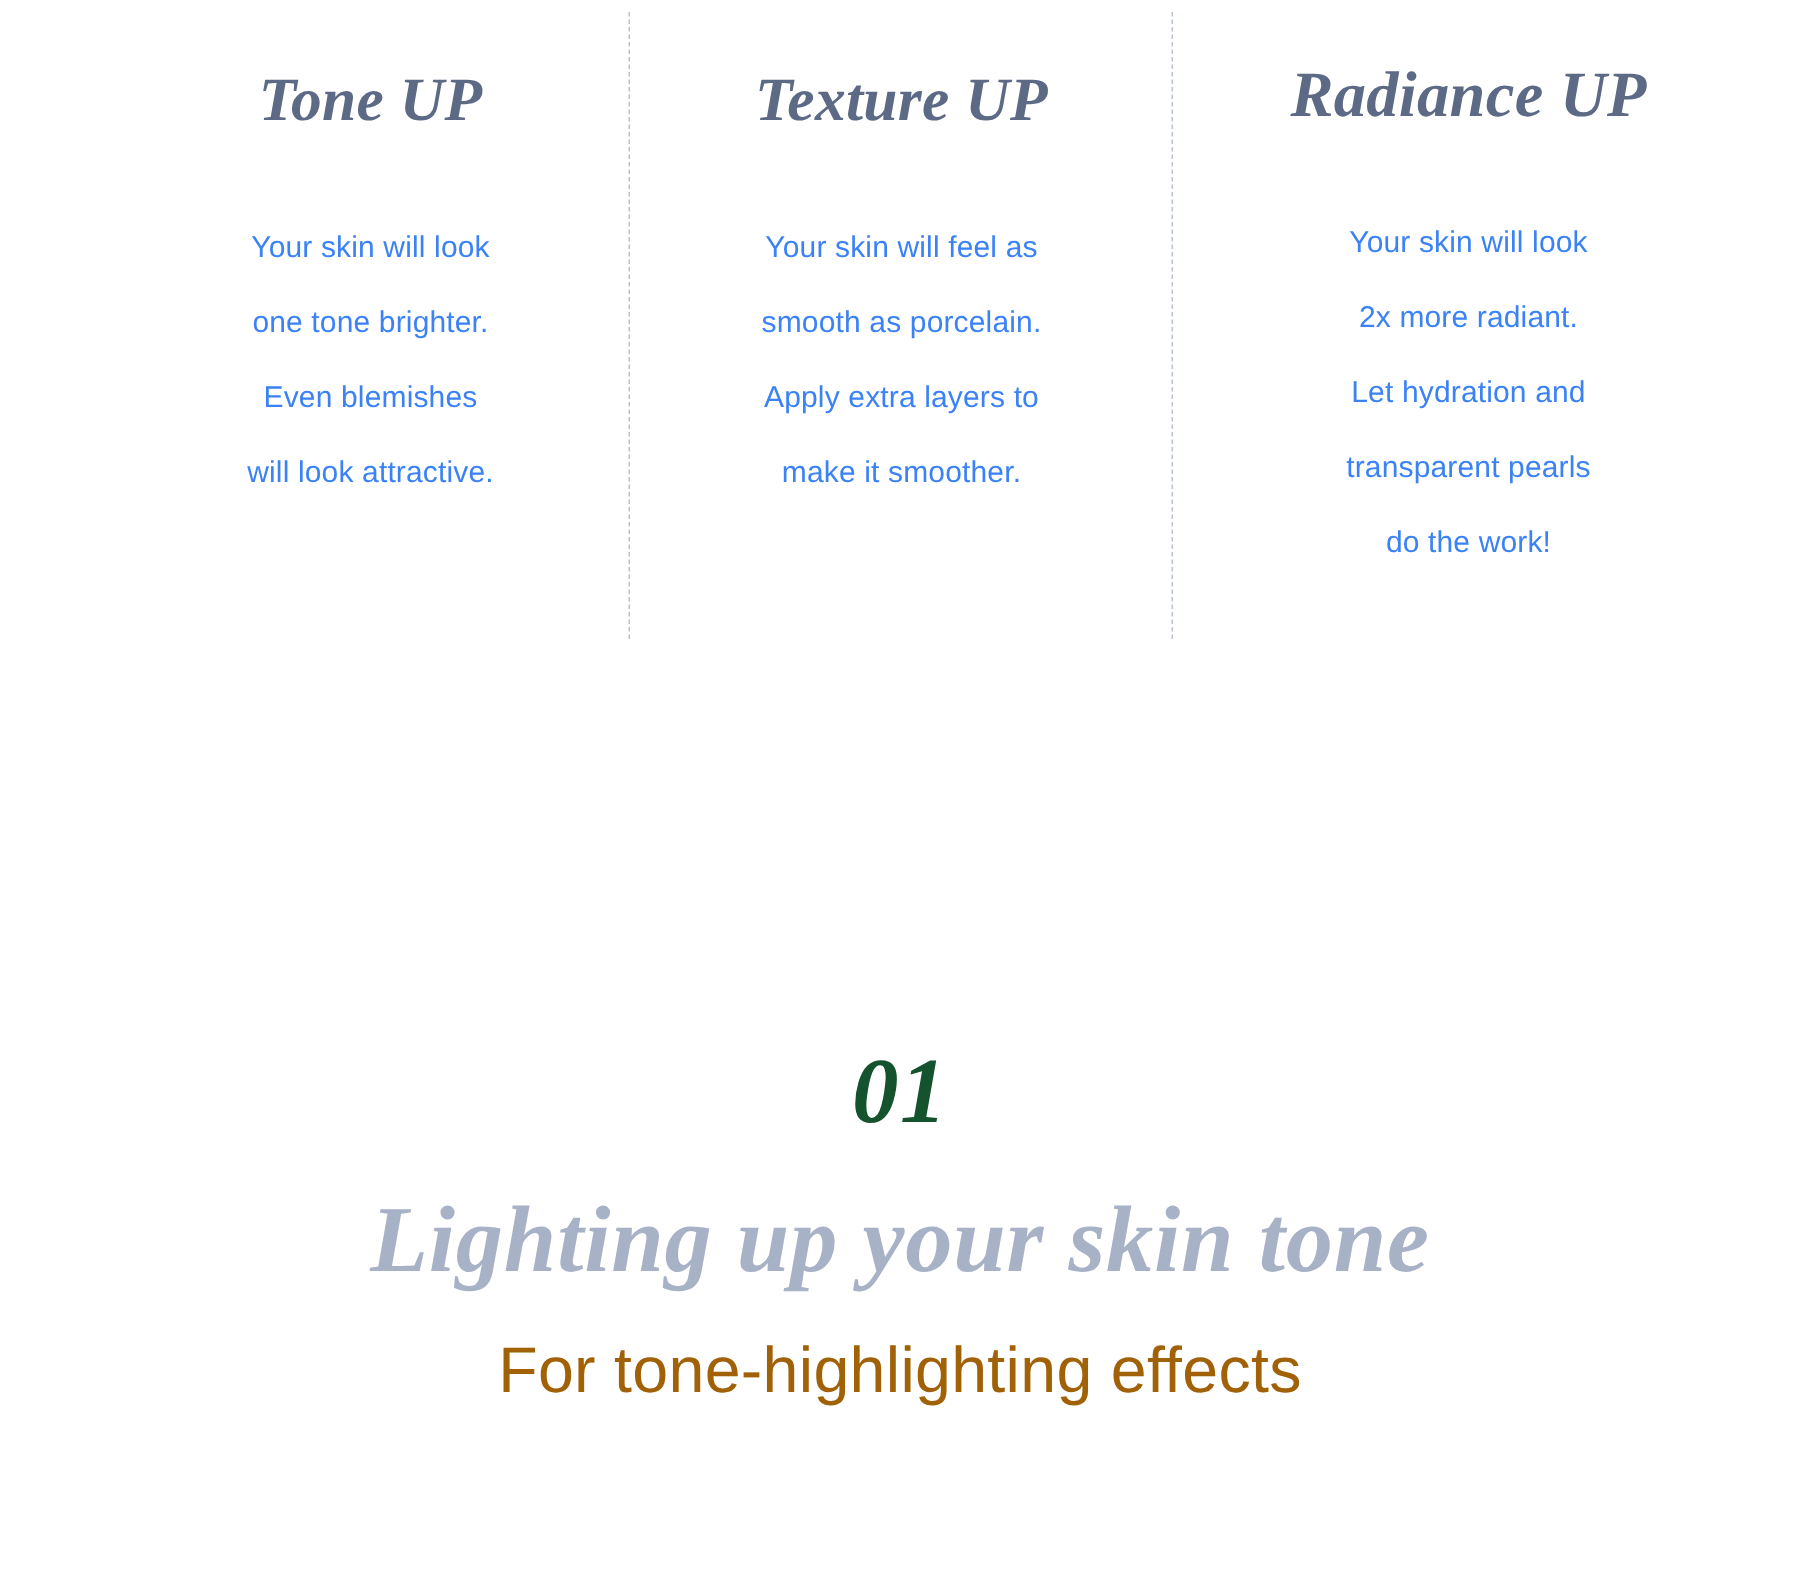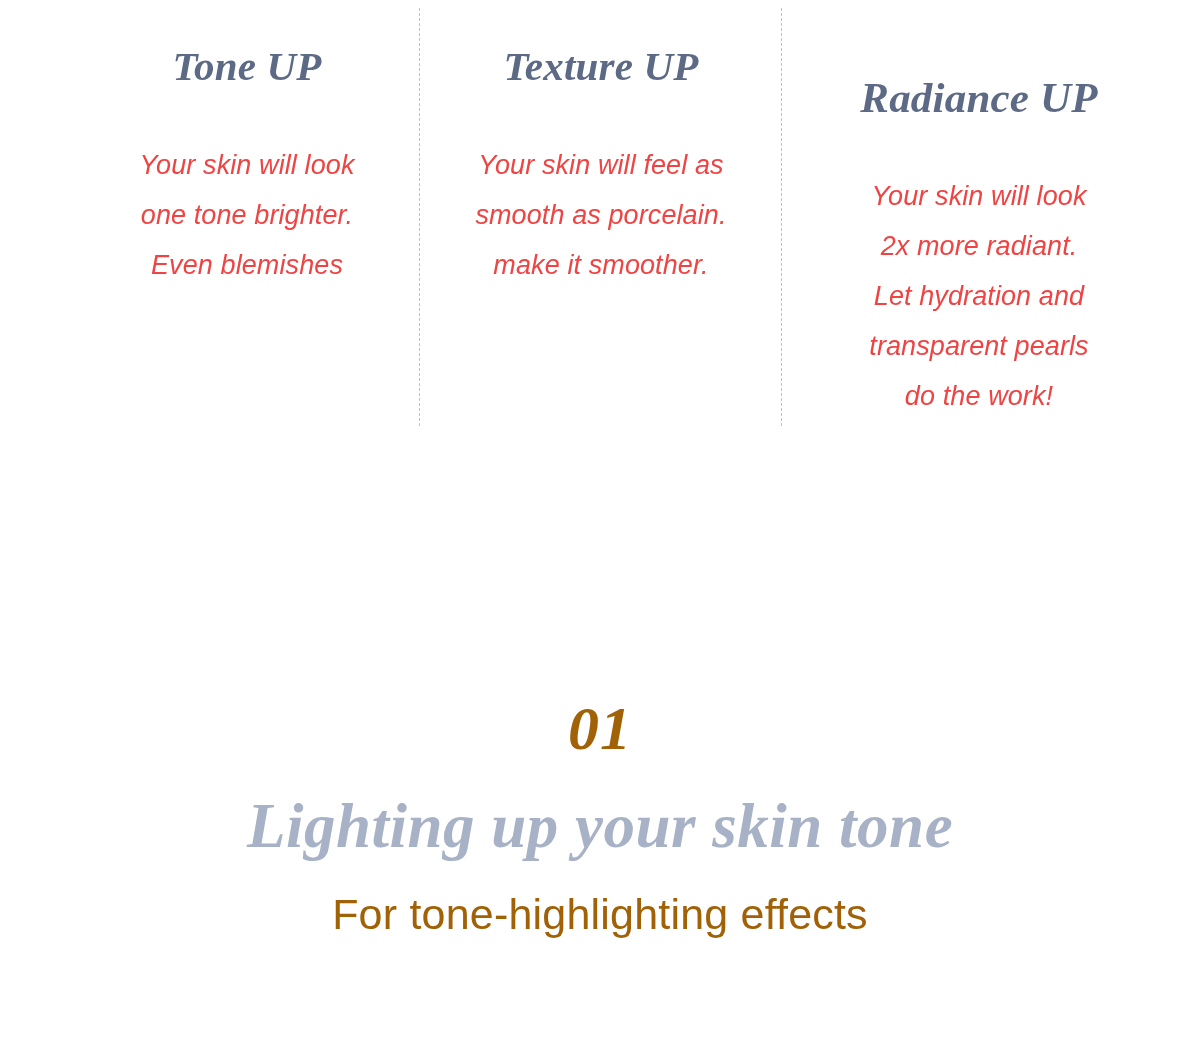--- a/index.html
+++ b/index.html
@@ -50,34 +50,32 @@
     font-style: italic;
     font-weight: 700;
     font-size: 41px;
     line-height: 1;
     letter-spacing: 0.2px;
     color: #5d6a85;
   }
   #benefit-col-1 .benefit-heading { padding-top: 46px; }
   #benefit-col-2 .benefit-heading { padding-top: 46px; }
   #benefit-col-3 .benefit-heading {
-    padding-top: 32px;
+    padding-top: 42px;
     font-size: 43px;
-    margin-top: 44px;
   }
 
   .benefit-body {
     margin: 0;
     font-family: "Liberation Sans", sans-serif;
     font-weight: 300;
-    font-size: 27px;
+    font-size: 20px;
     line-height: 50px;
-    color: #ef4444;
+    color: #3b82f6;
     letter-spacing: 0.1px;
-    font-style: italic;
   }
   #benefit-col-1 .benefit-body { padding-top: 53px; }
   #benefit-col-2 .benefit-body { padding-top: 53px; }
   #benefit-col-3 .benefit-body { padding-top: 52px; }
 
   .benefit-body .line { display: block; }
 
   
   #feature-section {
     position: absolute;
@@ -87,21 +85,21 @@
     text-align: center;
   }
 
   #feature-number {
     margin: 0;
     font-family: "Liberation Serif", "DejaVu Serif", serif;
     font-style: italic;
     font-weight: 700;
     font-size: 62px;
     line-height: 80px;
-    color: #a16207;
+    color: #14532d;
     letter-spacing: 1px;
   }
 
   #feature-title {
     margin: 0;
     padding-top: 12px;
     font-family: "Liberation Serif", "DejaVu Serif", serif;
     font-style: italic;
     font-weight: 700;
     font-size: 63px;
@@ -130,28 +128,30 @@
 
   <div class="divider" id="divider-1"></div>
   <div class="divider" id="divider-2"></div>
 
   <div class="benefit-col" id="benefit-col-1">
     <h2 class="benefit-heading">Tone UP</h2>
     <p class="benefit-body">
       <span class="line">Your skin will look</span>
       <span class="line">one tone brighter.</span>
       <span class="line">Even blemishes</span>
+      <span class="line">will look attractive.</span>
     </p>
   </div>
 
   <div class="benefit-col" id="benefit-col-2">
     <h2 class="benefit-heading">Texture UP</h2>
     <p class="benefit-body">
       <span class="line">Your skin will feel as</span>
       <span class="line">smooth as porcelain.</span>
+      <span class="line">Apply extra layers to</span>
       <span class="line">make it smoother.</span>
     </p>
   </div>
 
   <div class="benefit-col" id="benefit-col-3">
     <h2 class="benefit-heading">Radiance UP</h2>
     <p class="benefit-body">
       <span class="line">Your skin will look</span>
       <span class="line">2x more radiant.</span>
       <span class="line">Let hydration and</span>

